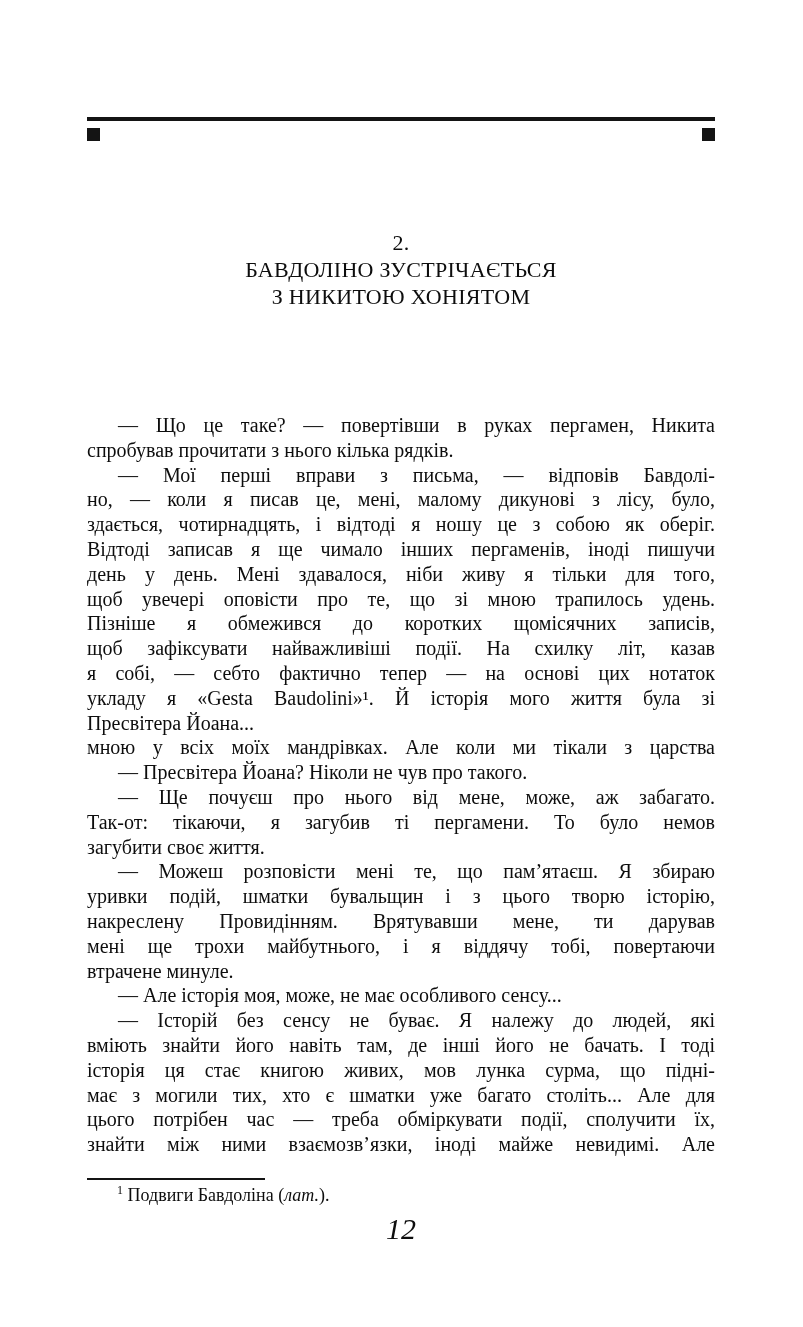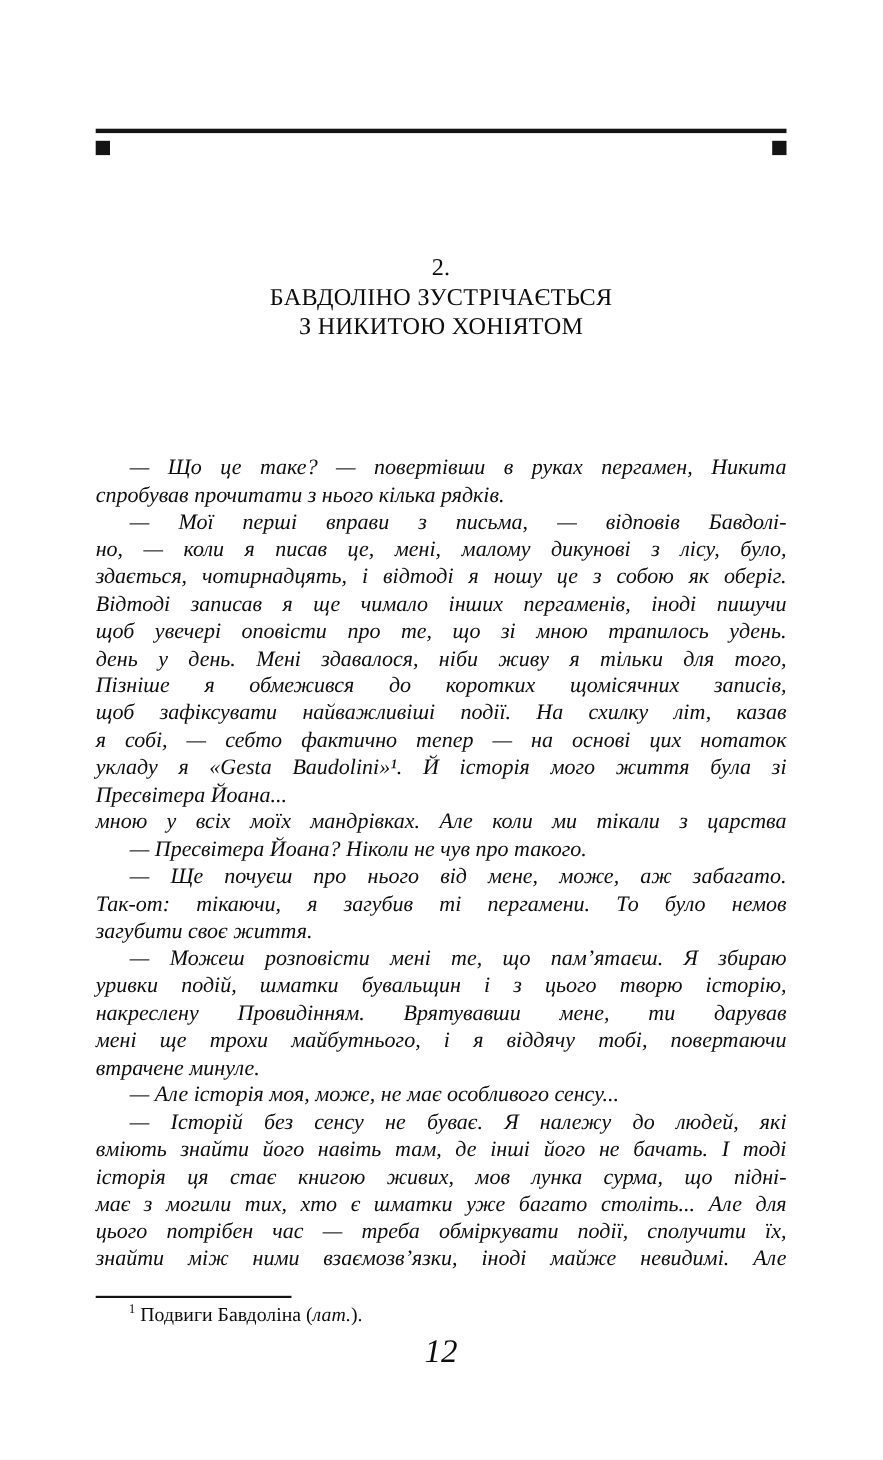--- a/index.html
+++ b/index.html
@@ -56,21 +56,20 @@
     left: 87px;
     top: 413px;
     width: 628px;
     font-size: 20px;
     line-height: 24.8px;
   }
   .line {
     text-align: justify;
     text-align-last: justify;
     white-space: normal;
-    font-style: italic;
   }
   .line.indent { text-indent: 31px; }
   .line.last { text-align-last: left; }
 
   
   .footnote-rule {
     position: absolute;
     left: 87px;
     top: 1178px;
     width: 178px;
@@ -122,22 +121,22 @@
     <div>З НИКИТОЮ ХОНІЯТОМ</div>
   </div>
 
   <div class="body-block" id="body-block">
       <div class="line indent">— Що це таке? — повертівши в руках пергамен, Никита</div>
       <div class="line last">спробував прочитати з нього кілька рядків.</div>
       <div class="line indent">— Мої перші вправи з письма, — відповів Бавдолі-</div>
       <div class="line">но, — коли я писав це, мені, малому дикунові з лісу, було,</div>
       <div class="line">здається, чотирнадцять, і відтоді я ношу це з собою як оберіг.</div>
       <div class="line">Відтоді записав я ще чимало інших пергаменів, іноді пишучи</div>
+      <div class="line">день у день. Мені здавалося, ніби живу я тільки для того,</div>
       <div class="line">щоб увечері оповісти про те, що зі мною трапилось удень.</div>
-      <div class="line">день у день. Мені здавалося, ніби живу я тільки для того,</div>
       <div class="line">Пізніше я обмежився до коротких щомісячних записів,</div>
       <div class="line">щоб зафіксувати найважливіші події. На схилку літ, казав</div>
       <div class="line">я собі, — себто фактично тепер — на основі цих нотаток</div>
       <div class="line">укладу я «Gesta Baudolini»¹. Й історія мого життя була зі</div>
       <div class="line last">Пресвітера Йоана...</div>
       <div class="line">мною у всіх моїх мандрівках. Але коли ми тікали з царства</div>
       <div class="line indent last">— Пресвітера Йоана? Ніколи не чув про такого.</div>
       <div class="line indent">— Ще почуєш про нього від мене, може, аж забагато.</div>
       <div class="line">Так-от: тікаючи, я загубив ті пергамени. То було немов</div>
       <div class="line last">загубити своє життя.</div>

